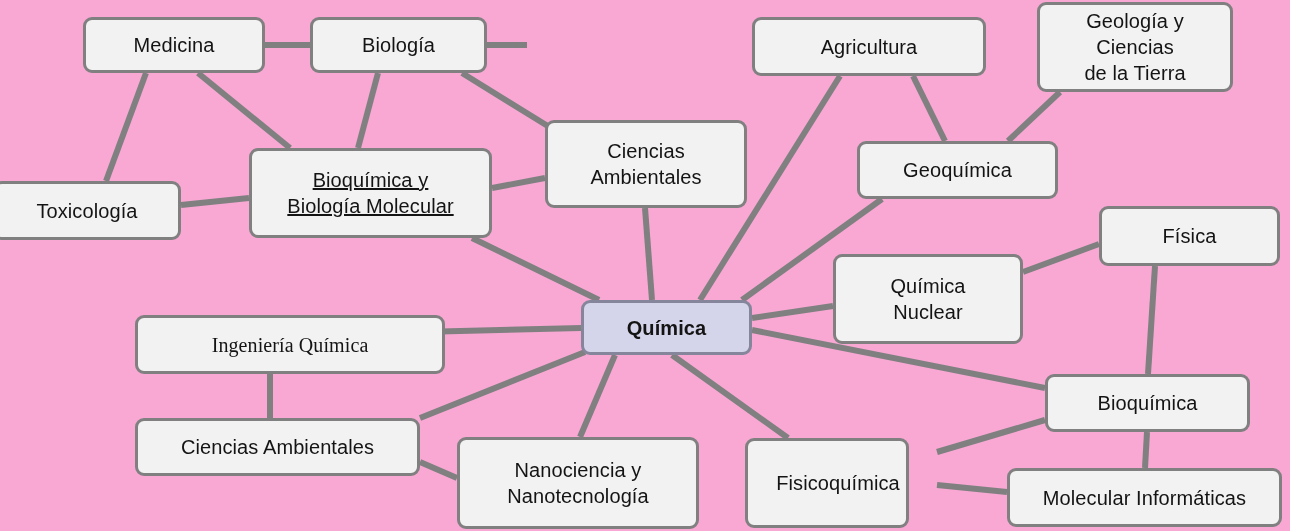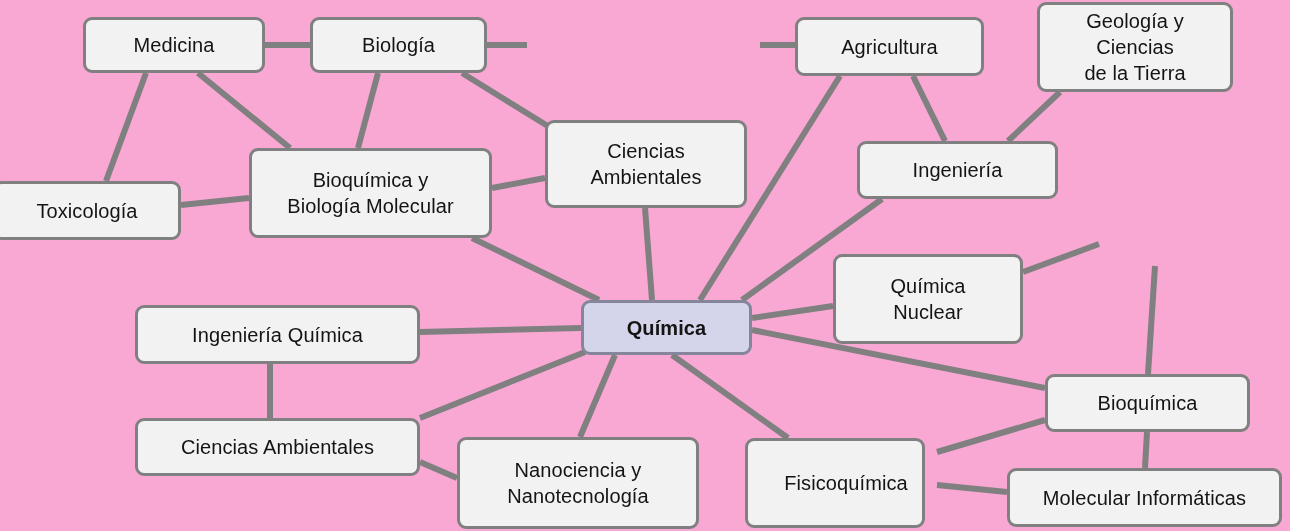--- a/index.html
+++ b/index.html
@@ -58,32 +58,33 @@
       <line x1="270" y1="364" x2="270" y2="418" stroke="#808080" stroke-width="6" stroke-linecap="butt"></line>
       <line x1="585" y1="352" x2="420" y2="418" stroke="#808080" stroke-width="6" stroke-linecap="butt"></line>
       <line x1="420" y1="462" x2="457" y2="478" stroke="#808080" stroke-width="6" stroke-linecap="butt"></line>
       <line x1="615" y1="355" x2="580" y2="437" stroke="#808080" stroke-width="6" stroke-linecap="butt"></line>
       <line x1="672" y1="355" x2="788" y2="438" stroke="#808080" stroke-width="6" stroke-linecap="butt"></line>
       <line x1="937" y1="485" x2="1007" y2="492" stroke="#808080" stroke-width="6" stroke-linecap="butt"></line>
       <line x1="937" y1="452" x2="1045" y2="420" stroke="#808080" stroke-width="6" stroke-linecap="butt"></line>
     </svg>
 <div class="node" style="left: 83px; top: 17px; width: 182px; height: 56px;">Medicina</div>
     <div class="node" style="left: 310px; top: 17px; width: 177px; height: 56px; text-align: right;">Biología</div>
-    <div class="node" style="left: 795px; top: 17px; width: 189px; height: 59px;">Agricultura</div>
+    <div class="node" style="left: 752px; top: 17px; width: 234px; height: 59px;">Agricultura</div>
     <div class="node" style="left: 1037px; top: 2px; width: 196px; height: 90px;">Geología y Ciencias
 de la Tierra</div>
     <div class="node" style="left: -7px; top: 181px; width: 188px; height: 59px;">Toxicología</div>
-    <div class="node" style="left: 249px; top: 148px; width: 243px; height: 90px;">Bioquímica y
+    <div class="node" style="left: 249px; top: 148px; width: 243px; height: 90px; text-decoration: underline;">Bioquímica y
 Biología Molecular</div>
     <div class="node" style="left: 545px; top: 120px; width: 202px; height: 88px;">Ciencias
 Ambientales</div>
-    <div class="node" style="left: 857px; top: 141px; width: 201px; height: 58px;">Ingeniería</div>
+    <div class="node" style="left: 857px; top: 141px; width: 201px; height: 58px;">Geoquímica</div>
+    <div class="node" style="left: 1099px; top: 206px; width: 181px; height: 60px;">Física</div>
     <div class="node center" style="left: 581px; top: 300px; width: 171px; height: 55px;">Química</div>
     <div class="node" style="left: 833px; top: 254px; width: 190px; height: 90px;">Química
 Nuclear</div>
-    <div class="node" style="left: 135px; top: 305px; width: 285px; height: 59px;">Ingeniería Química</div>
+    <div class="node" style="left: 135px; top: 315px; width: 310px; height: 59px; font-family: Liberation Serif, serif;">Ingeniería Química</div>
     <div class="node" style="left: 1045px; top: 374px; width: 205px; height: 58px;">Bioquímica</div>
     <div class="node" style="left: 135px; top: 418px; width: 285px; height: 58px;">Ciencias Ambientales</div>
     <div class="node" style="left: 457px; top: 437px; width: 242px; height: 92px;">Nanociencia y
 Nanotecnología</div>
-    <div class="node" style="left: 745px; top: 438px; width: 180px; height: 90px; padding-left: 28px;">Fisicoquímica</div>
+    <div class="node" style="left: 745px; top: 438px; width: 164px; height: 90px; padding-left: 28px;">Fisicoquímica</div>
     <div class="node" style="left: 1007px; top: 468px; width: 275px; height: 59px;">Molecular Informáticas</div>
   </div>
 
 </body></html>

